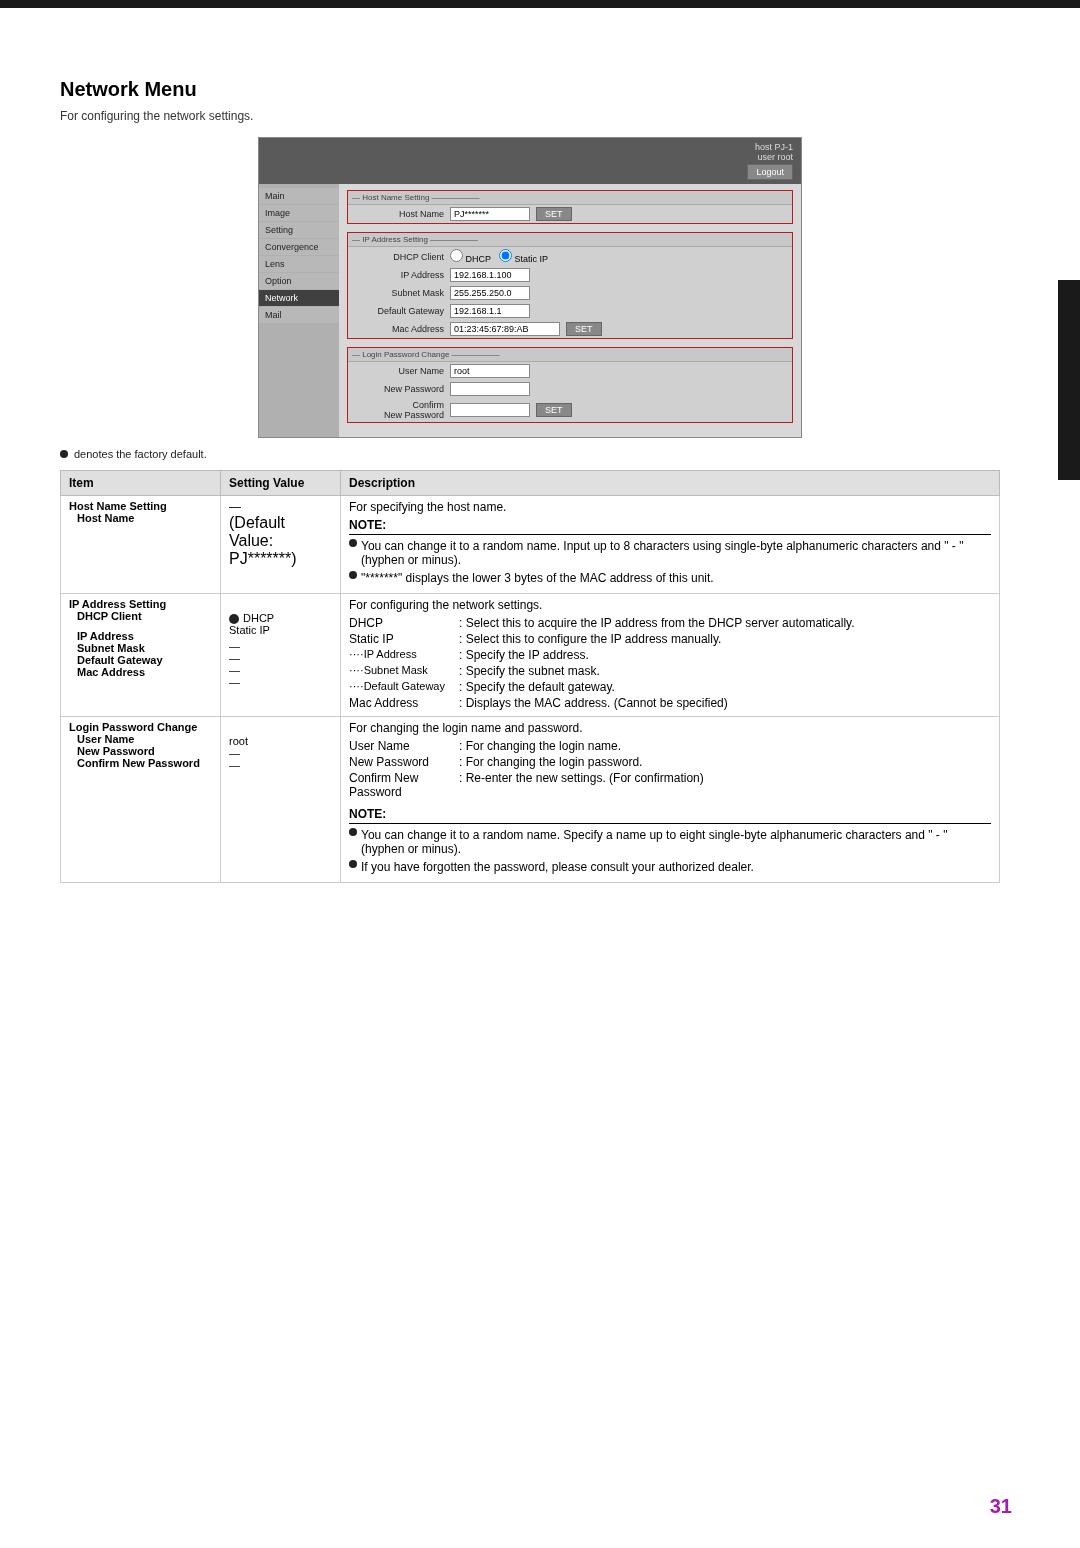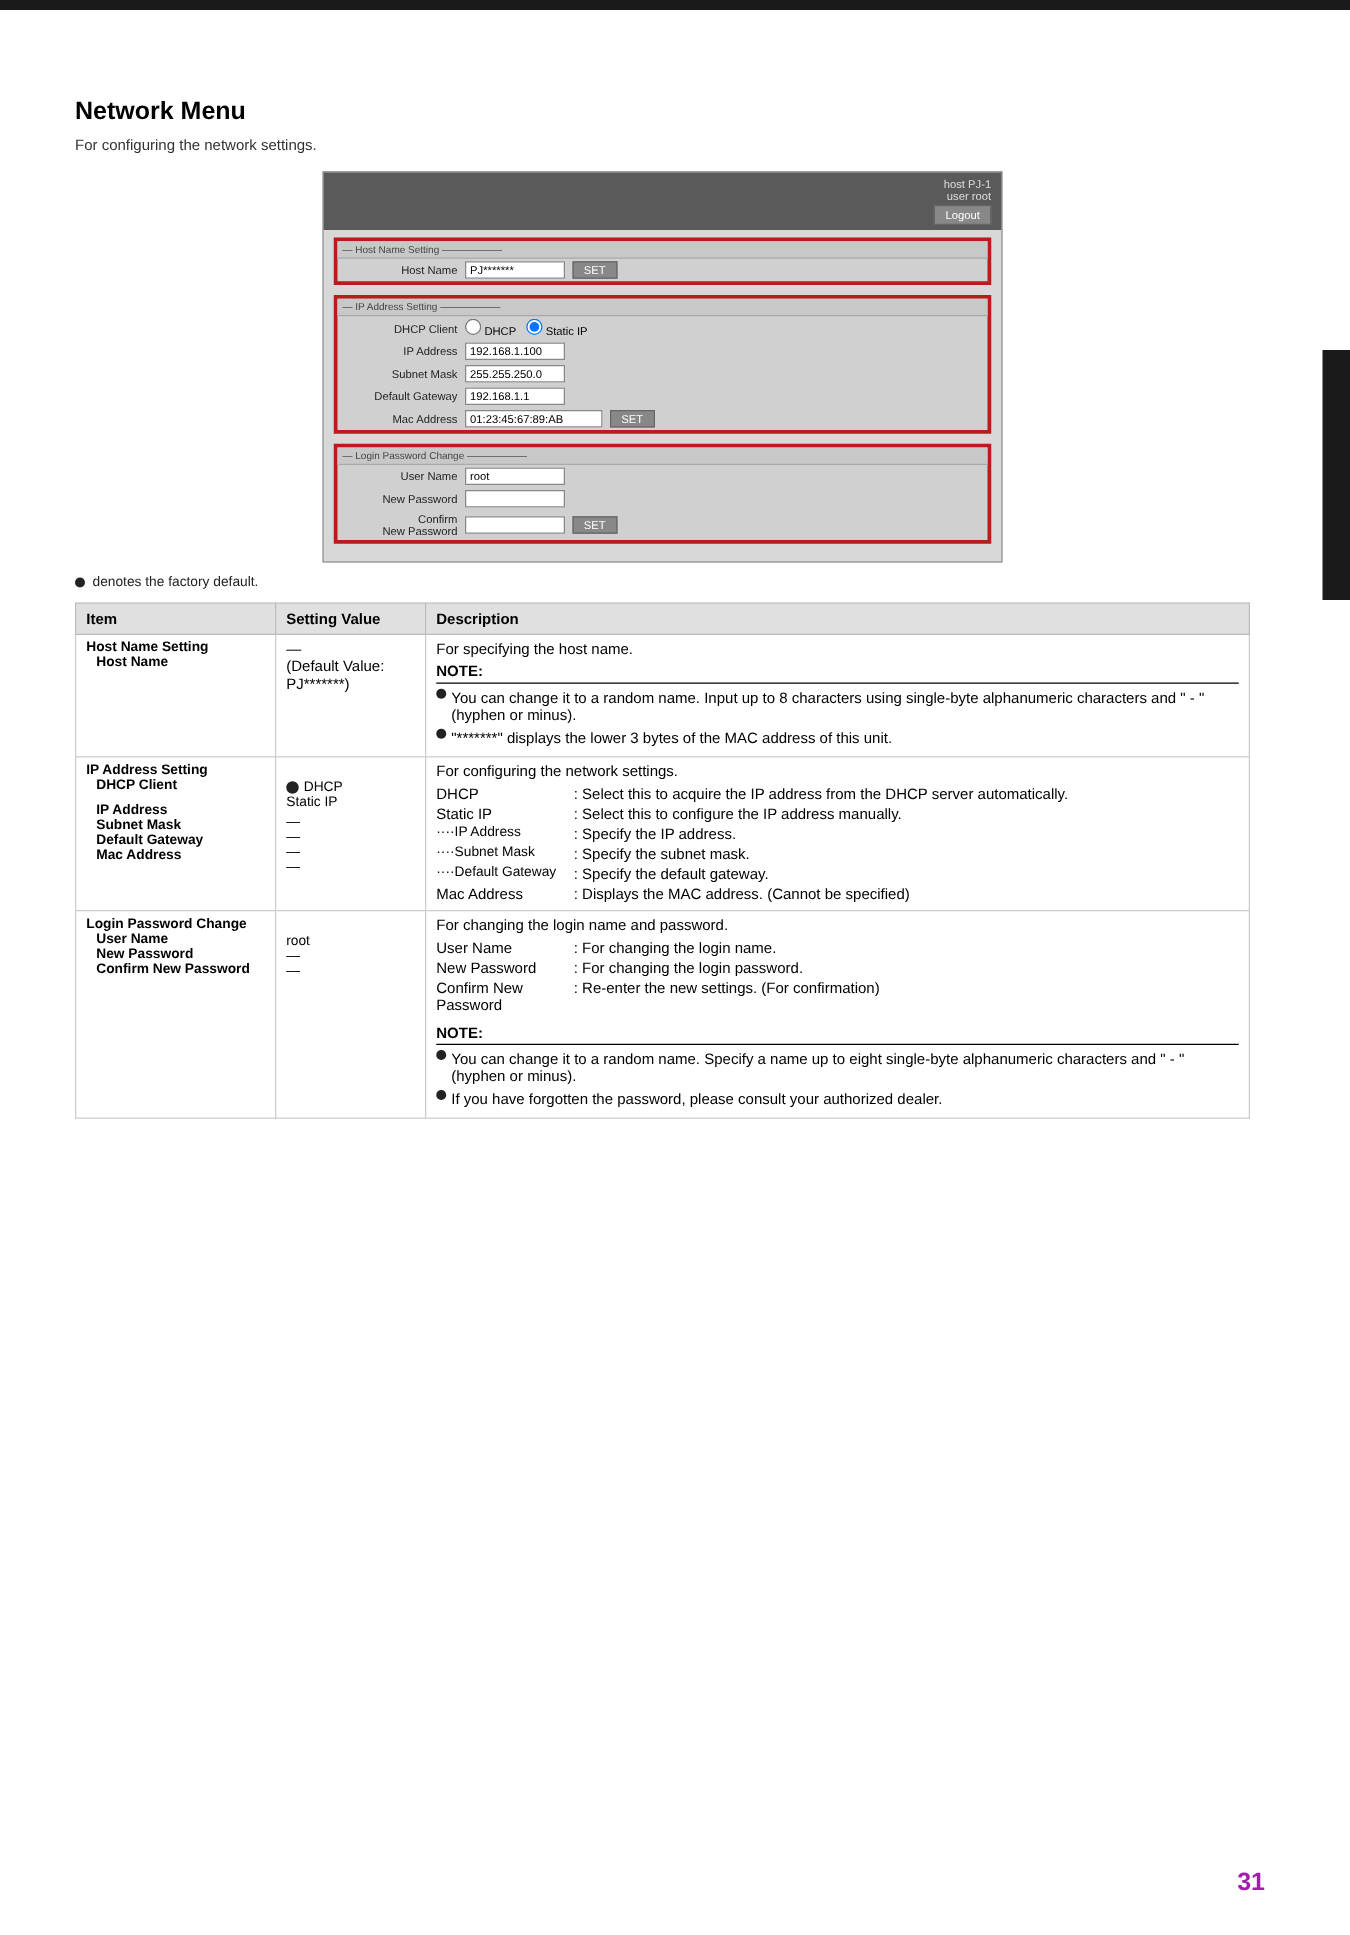--- a/index.html
+++ b/index.html
@@ -117,21 +117,21 @@
       color: #fff;
     }
 
     .ui-main {
       flex: 1;
       padding: 6px 8px;
       background: #d8d8d8;
     }
 
     .ui-section-box {
-      border: 3px solid #b91c1c;
+      border: 1px solid #b91c1c;
       margin-bottom: 8px;
       background: #d0d0d0;
     }
 
     .ui-section-label {
       font-size: 8px;
       color: #444;
       padding: 2px 4px;
       background: #c8c8c8;
       border-bottom: 1px solid #aaa;
@@ -329,20 +329,30 @@
 
     <div class="ui-screenshot">
       <div class="ui-header">
         <div class="ui-host-info">
           <div>host PJ-1</div>
           <div>user root</div>
         </div>
         <button class="ui-logout-btn">Logout</button>
       </div>
       <div class="ui-body">
+        <div class="ui-nav">
+          <span class="ui-nav-item">Main</span>
+          <span class="ui-nav-item">Image</span>
+          <span class="ui-nav-item">Setting</span>
+          <span class="ui-nav-item">Convergence</span>
+          <span class="ui-nav-item">Lens</span>
+          <span class="ui-nav-item">Option</span>
+          <span class="ui-nav-item active">Network</span>
+          <span class="ui-nav-item">Mail</span>
+        </div>
         <div class="ui-main">
 
           <div class="ui-section-box">
             <div class="ui-section-label">— Host Name Setting ——————</div>
             <div class="ui-form-row">
               <span class="ui-form-label">Host Name</span>
               <input class="ui-form-input" value="PJ*******" readonly="" style="">
               <button class="ui-set-btn">SET</button>
             </div>
           </div>
@@ -410,21 +420,21 @@
       </thead>
       <tbody>
 
         <tr>
           <td>
             <div class="item-name">Host Name Setting</div>
             <div class="sub-item">Host Name</div>
           </td>
           <td>
             <div>—</div>
-            <div style="font-size:12px">(Default Value:<br>PJ*******)</div>
+            <div style="font-size:16px">(Default Value:<br>PJ*******)</div>
           </td>
           <td>
             <div>For specifying the host name.</div>
             <div style="margin-top:4px">
               <span class="note-label">NOTE:</span>
               <hr class="note-line">
               <div class="note-item">
                 <span class="bullet"></span>
                 <span>You can change it to a random name. Input up to 8 characters using single-byte alphanumeric characters and " - " (hyphen or minus).</span>
               </div>

